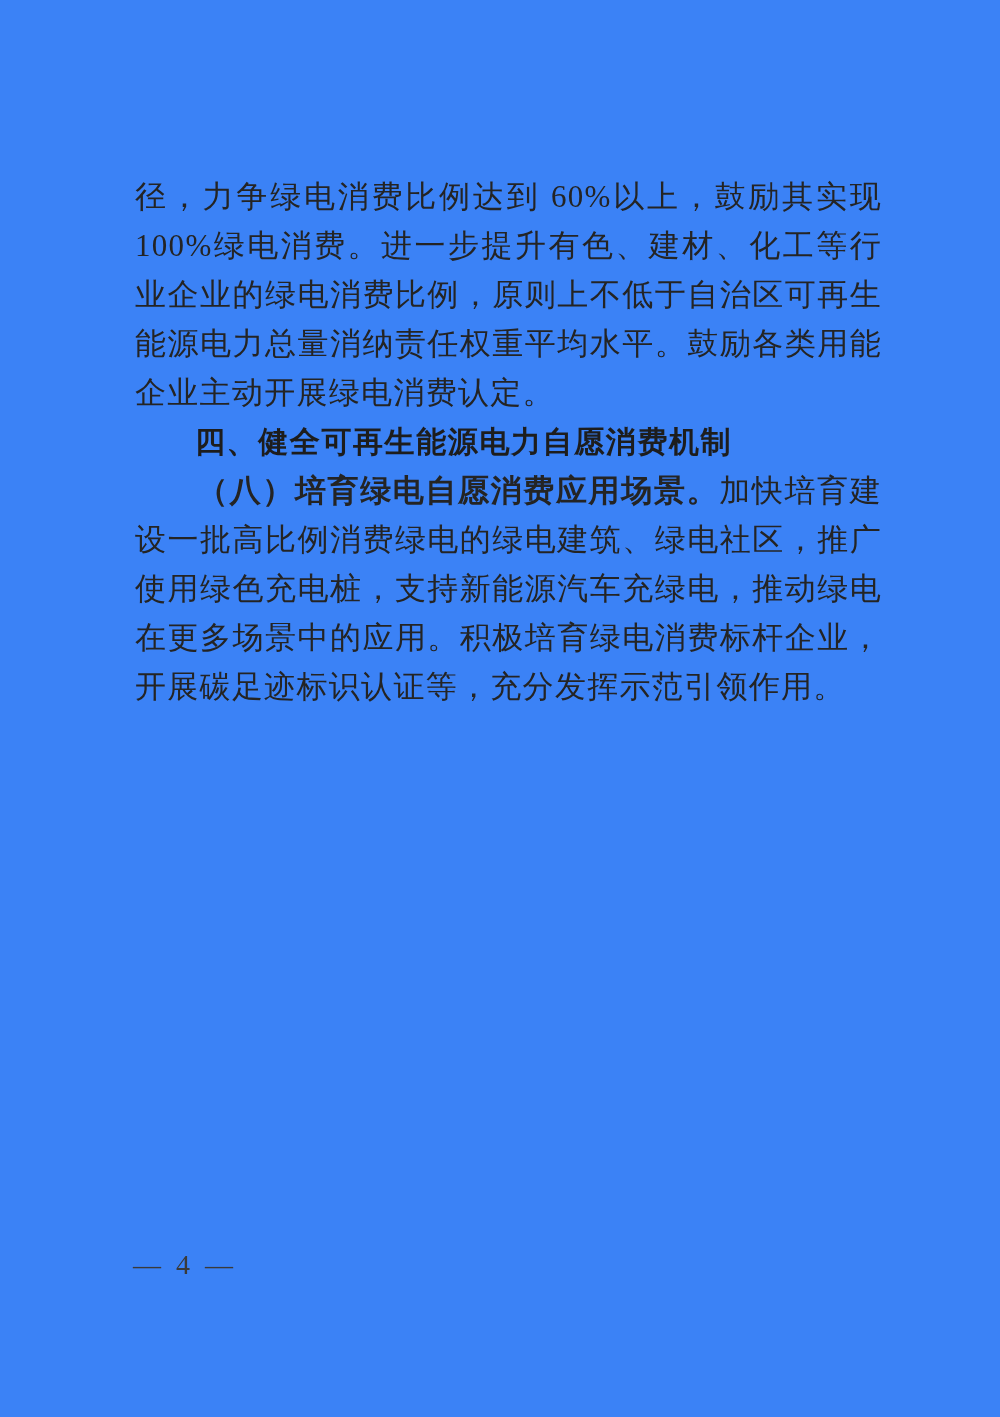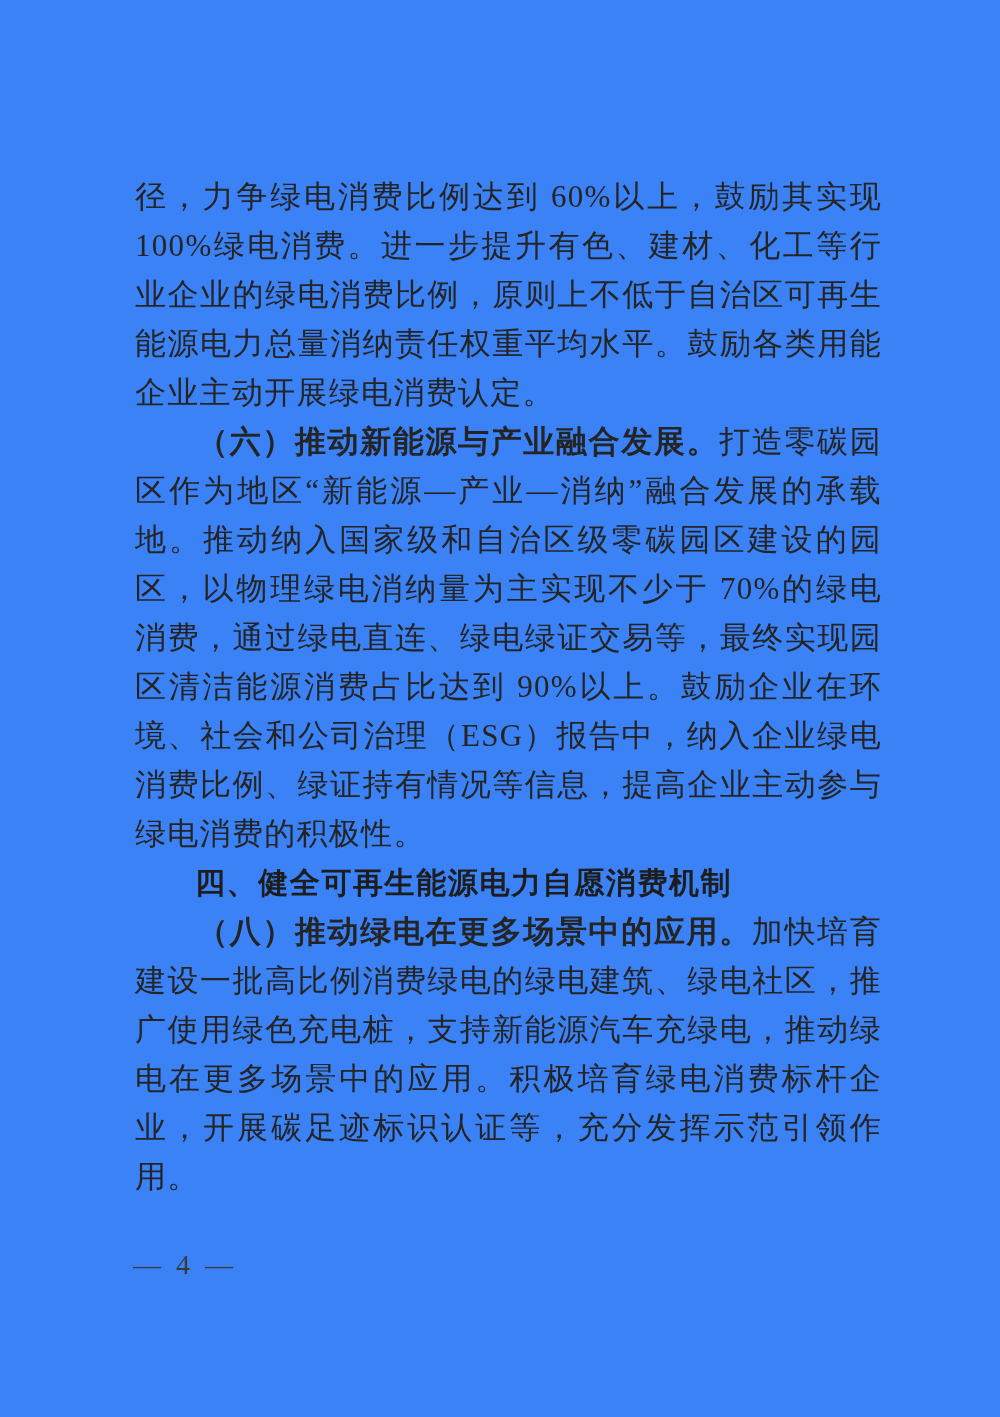--- a/index.html
+++ b/index.html
@@ -56,18 +56,17 @@
     color: #3a3a3a;
     font-family: "Liberation Serif", "DejaVu Serif", serif;
   }
 </style>
 </head>
 <body>
 
 <div class="page">
   <div class="text-block" id="text-block">
       <p class="para body"><span class="seg-regular">径，力争绿电消费比例达到 60%以上，鼓励其实现 100%绿电消费。进一步提升有色、建材、化工等行业企业的绿电消费比例，原则上不低于自治区可再生能源电力总量消纳责任权重平均水平。鼓励各类用能企业主动开展绿电消费认定。</span></p>
-      <p class="para body indent"><span class="seg-bold">（六）推动新能源与产业融合发展。</span><span class="seg-regular">打造零碳园区作为地区“新能源—产业—消纳”融合发展的承载地。推动纳入国家级和自治区级零碳园区建设的园区，以物理绿电消纳量为主实现不少于 70%的绿电消费，通过绿电直连、绿电绿证交易等，最终实现园区清洁能源消费占比达到 90%以上。鼓励企业在环境、社会和公司治理（ESG）报告中，纳入企业绿电消费比例、绿证持有情况等信息，提高企业主动参与绿电消费的积极性。</span></p>
       <p class="para section-heading indent"><span class="seg-bold">四、健全可再生能源电力自愿消费机制</span></p>
-      <p class="para body indent"><span class="seg-bold">（八）推动绿电在更多场景中的应用。</span><span class="seg-regular">加快培育建设一批高比例消费绿电的绿电建筑、绿电社区，推广使用绿色充电桩，支持新能源汽车充绿电，推动绿电在更多场景中的应用。积极培育绿电消费标杆企业，开展碳足迹标识认证等，充分发挥示范引领作用。</span></p>
+      <p class="para body indent"><span class="seg-bold">（八）培育绿电自愿消费应用场景。</span><span class="seg-regular">加快培育建设一批高比例消费绿电的绿电建筑、绿电社区，推广使用绿色充电桩，支持新能源汽车充绿电，推动绿电在更多场景中的应用。积极培育绿电消费标杆企业，开展碳足迹标识认证等，充分发挥示范引领作用。</span></p>
     </div>
   <div class="page-number">— 4 —</div>
 </div>
 
 </body></html>

